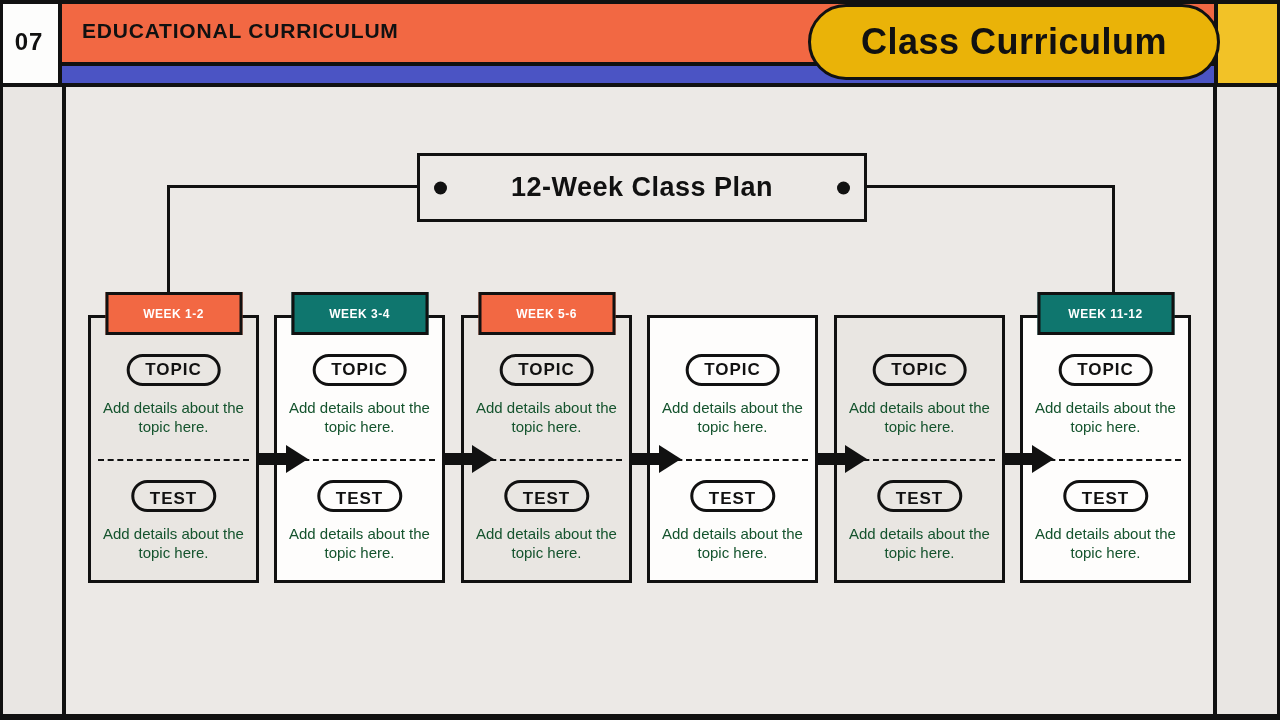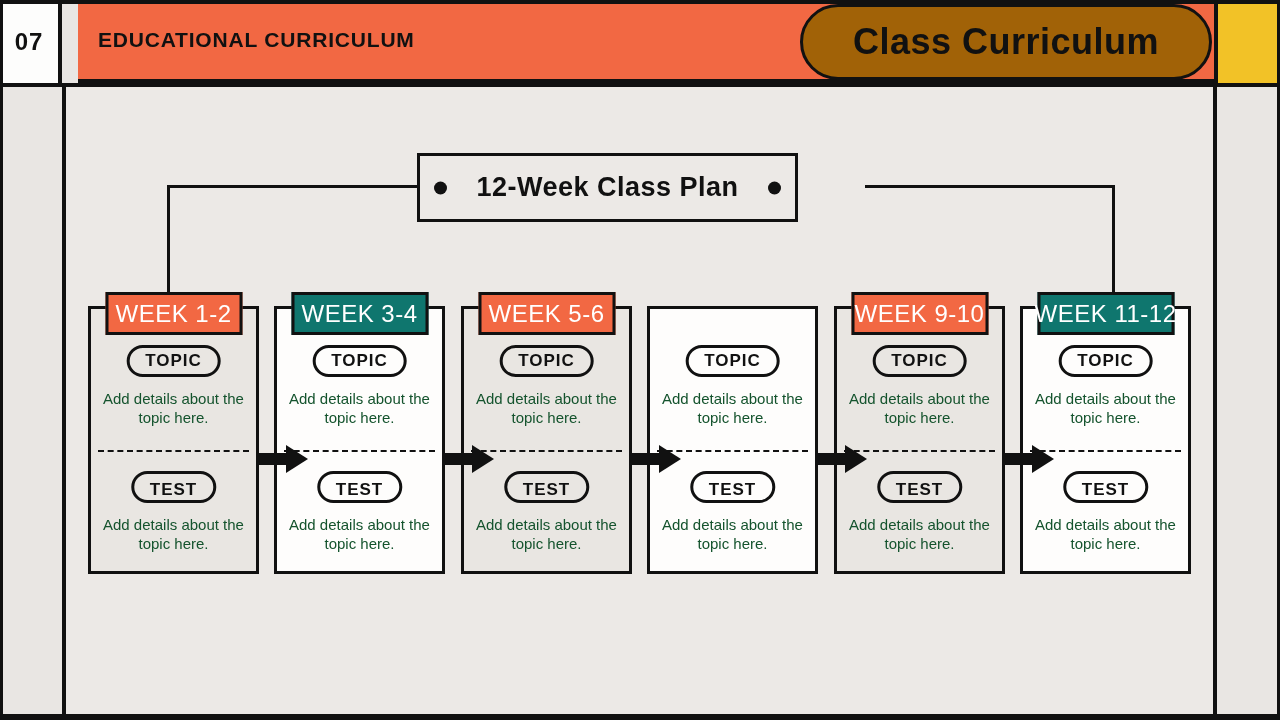--- a/index.html
+++ b/index.html
@@ -14,59 +14,59 @@
   .edge-bottom { left:0; bottom:0; width:100%; height:6px; }
   .edge-left { left:0; top:0; width:3px; height:100%; }
   .edge-right { right:0; top:0; width:3px; height:100%; }
 
   
   .top-bar { position:absolute; left:0; top:0; width:1280px; height:87px;
     display:flex; border-bottom:4px solid #111; z-index:10; }
   .num-box { width:62px; background:#fdfdfc; border-right:4px solid #111;
     display:flex; align-items:center; justify-content:center;
     font-size:24px; font-weight:800; letter-spacing:1px; }
-  .banner { flex:1; display:flex; flex-direction:row;margin-left:16px; }
+  .banner { flex:1; display:flex; flex-direction:column; }
   .banner-orange { flex:1; background:#f26843; border-bottom:4px solid #111;
     display:flex; align-items:center; padding-left:20px; }
   .banner-orange span { font-size:21px; font-weight:800; letter-spacing:0.8px; }
   .banner-blue { height:17px; background:#4b54c4; }
   .yellow-box { width:66px; background:#f2c227; border-left:4px solid #111; }
-  .title-pill { position:absolute; right:68px; top:4px; width:412px; height:76px;
-    background:#a16207; border:3px solid #111; border-radius:38px; z-index:11;
+  .title-pill { position:absolute; right:60px; top:4px; width:412px; height:76px;
+    background:#eab308; border:3px solid #111; border-radius:38px; z-index:11;
     display:flex; align-items:center; justify-content:center; }
   .title-pill span { font-size:36px; font-weight:700; letter-spacing:0.5px; }
 
   
   .panel { position:absolute; left:62px; top:87px; width:1155px; height:627px;
     border-left:4px solid #111; border-right:4px solid #111; background:#ece9e6; }
 
   
-  .plan-box { position:absolute; left:417px; top:153px; width:381px; height:69px;
+  .plan-box { position:absolute; left:417px; top:153px; width:450px; height:69px;
     border:3px solid #111; z-index:3; display:flex; align-items:center; justify-content:center; }
   .plan-box span { font-size:27px; font-weight:700; letter-spacing:0.5px; }
   .dot { position:absolute; top:50%; width:13px; height:13px; border-radius:50%;
     background:#111; transform:translateY(-50%); }
   .dot-left { left:14px; } .dot-right { right:14px; }
   .conn { position:absolute; background:#111; z-index:2; }
   .conn-h-left  { left:167px; top:185px; width:250px; height:3px; }
   .conn-v-left  { left:167px; top:185px; width:3px;  height:110px; }
   .conn-h-right { left:865px; top:185px; width:250px; height:3px; }
   .conn-v-right { left:1112px; top:185px; width:3px; height:110px; }
 
   
   .card { position:absolute; top:292px; width:171px; height:291px; z-index:4; }
   .c0{left:88px} .c1{left:274px} .c2{left:461px} .c3{left:647px} .c4{left:834px} .c5{left:1020px}
-  .card-body { position:absolute; left:0; top:14px; width:171px; height:268px;
+  .card-body { position:absolute; left:0; top:23px; width:171px; height:268px;
     border:3px solid #111;text-decoration:underline; }
   .body-gray { background:#e9e6e2; }
   .body-white { background:#fefdfc; }
   .card-header { position:absolute; top:0; left:50%; transform:translateX(-50%);
     width:137px; height:43px; border:3px solid #111; z-index:2;
     display:flex; align-items:center; justify-content:center; }
-  .card-header span { color:#fff; font-size:24px; font-weight:400; letter-spacing:0.5px; white-space:nowrap; }
+  .card-header span { color:#fff; font-size:12px; font-weight:700; letter-spacing:0.5px; white-space:nowrap; }
   .hdr-orange { background:#f26843; } .hdr-blue { background:#0f766e; }
   .pill { position:absolute; left:50%; transform:translateX(-50%); height:32px;
     padding:0 16px; border:3px solid #111; border-radius:16px; background:transparent;
     display:flex; align-items:center; justify-content:center; }
   .pill span { font-size:17px; font-weight:800; letter-spacing:1px; }
   .pill-topic { top:36px; } .pill-test { top:162px;align-items:flex-end; }
   .desc { position:absolute; left:8px; right:8px; text-align:center;
     font-size:15px; line-height:19px; color:#14532d; }
   .desc-1 { top:80px; } .desc-2 { top:206px; }
   .dashline { position:absolute; left:7px; right:7px; top:141px;
@@ -190,23 +190,20 @@
       <div class="pill pill-topic">
           <span>TOPIC</span>
         </div>
       <div class="desc desc-1">Add details about the topic here.</div>
       <div class="dashline"></div>
       <div class="pill pill-test">
           <span>TEST</span>
         </div>
       <div class="desc desc-2">Add details about the topic here.</div>
     </div>
-    <div class="card-header hdr-orange">
-        <span>WEEK 9-10</span>
-      </div>
   </div>
 
   <div class="card c5">
     <div class="card-body body-white">
       <div class="pill pill-topic">
           <span>TOPIC</span>
         </div>
       <div class="desc desc-1">Add details about the topic here.</div>
       <div class="dashline"></div>
       <div class="pill pill-test">

